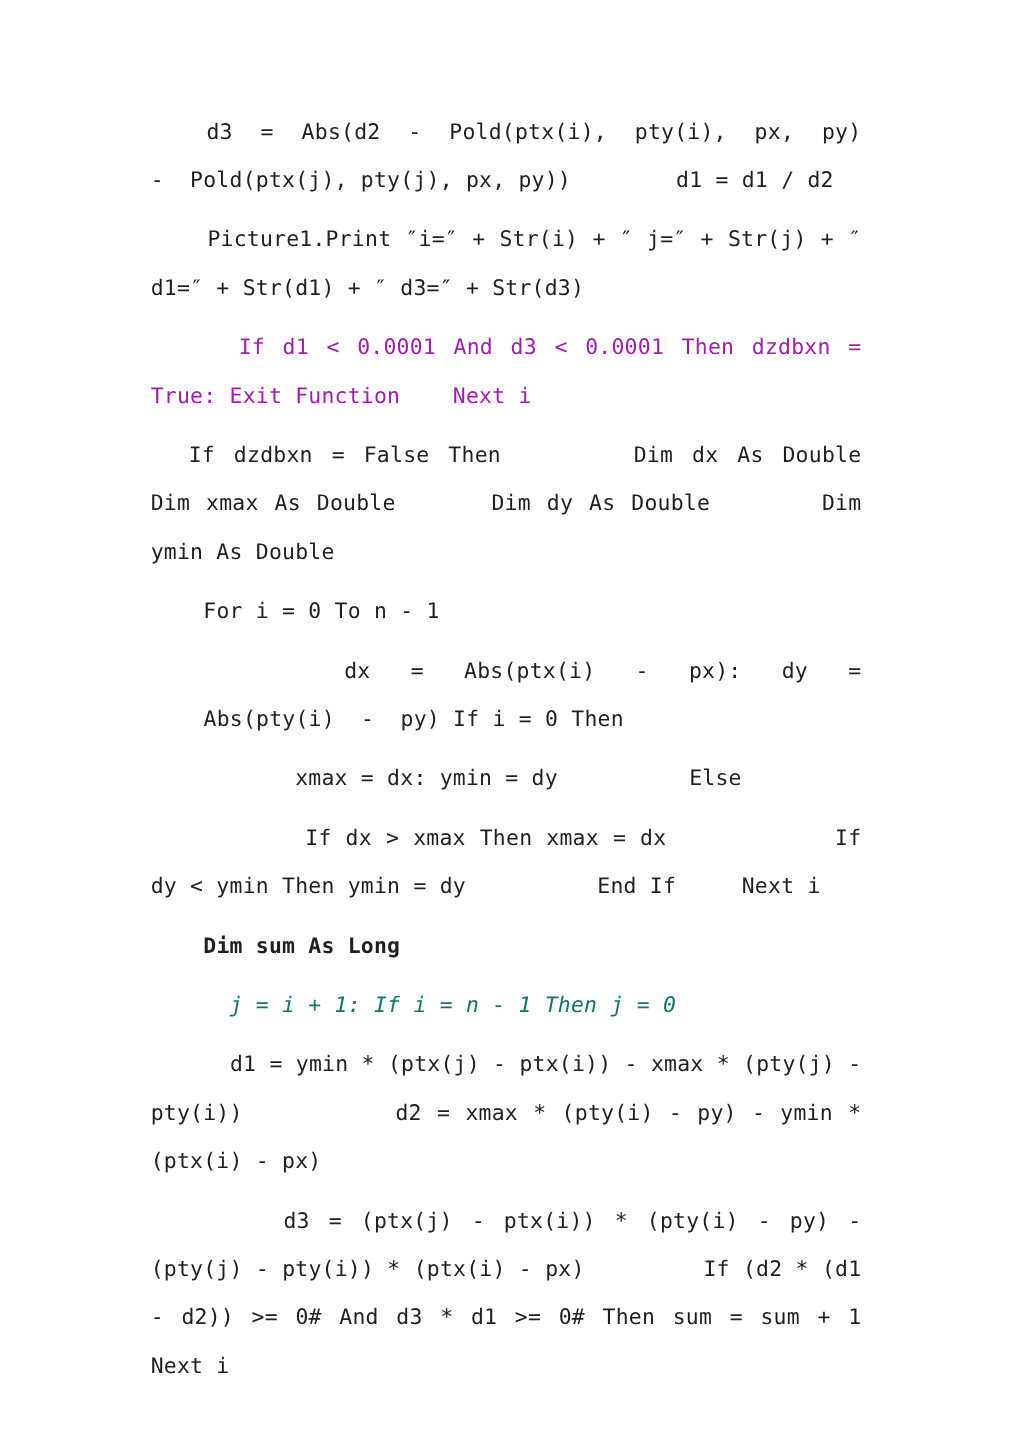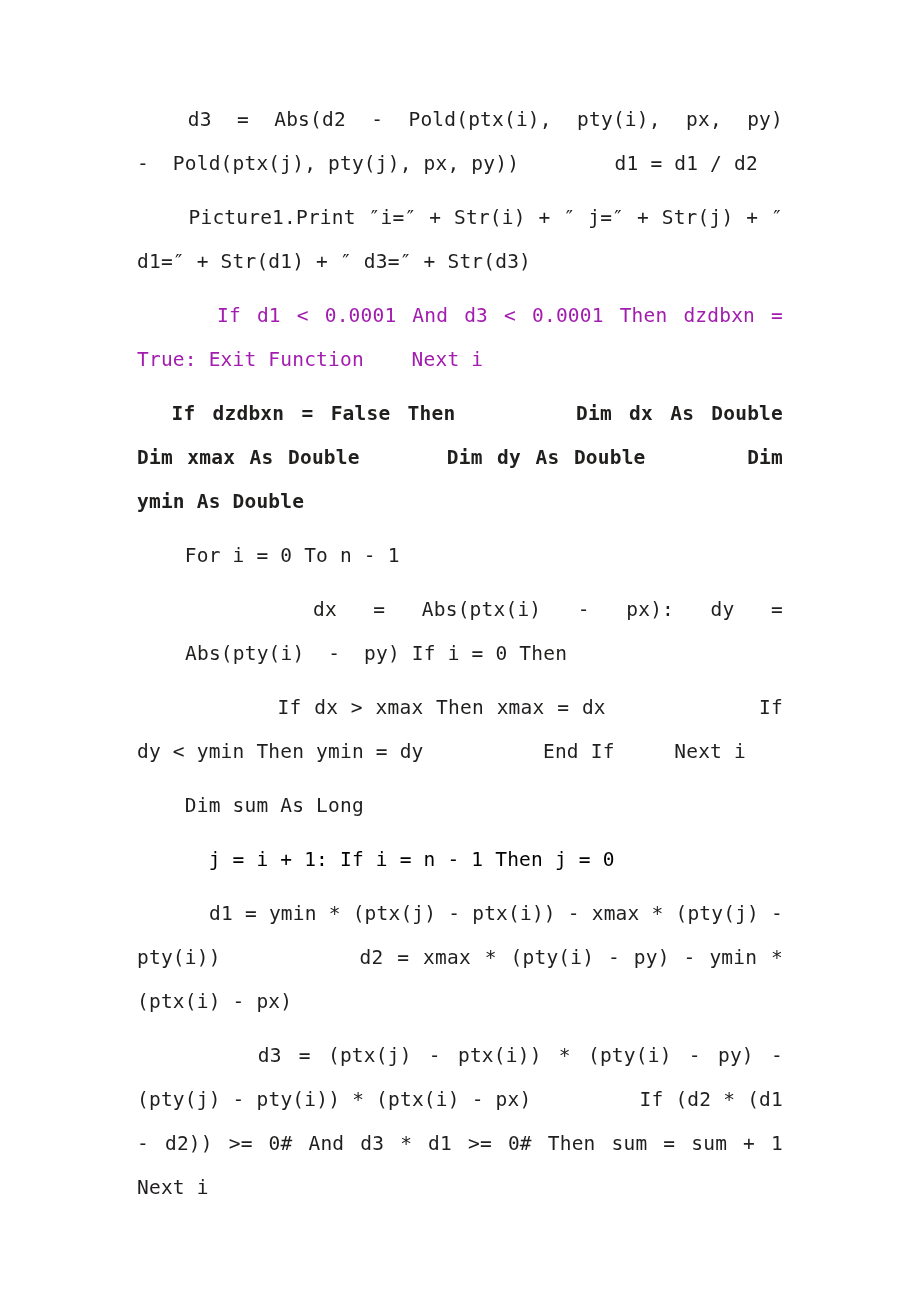--- a/index.html
+++ b/index.html
@@ -51,23 +51,24 @@
 </style>
 </head>
 <body>
 
 <div id="page" style="background: rgb(255, 255, 255);">
   <div id="doc-body">
 
     <p class="para" style="color: rgb(32, 31, 30);">    d3  =  Abs(d2  -  Pold(ptx(i),  pty(i),  px,  py)  -  Pold(ptx(j), pty(j), px, py))        d1 = d1 / d2</p>
     <p class="para" style="color: rgb(32, 31, 30);">    Picture1.Print ″i=″ + Str(i) + ″ j=″ + Str(j) + ″  d1=″ + Str(d1) + ″ d3=″ + Str(d3)</p>
     <p class="para" style="color: #a21caf;">     If d1 &lt; 0.0001 And d3 &lt; 0.0001 Then dzdbxn = True: Exit Function    Next i</p>
-    <p class="para" style="color: rgb(32, 31, 30); font-weight: bold;">  If dzdbxn = False Then       Dim dx As Double       Dim xmax As Double      Dim dy As Double       Dim ymin As Double</p>
+    <p class="para" style="color: rgb(32, 31, 30);">  If dzdbxn = False Then       Dim dx As Double       Dim xmax As Double      Dim dy As Double       Dim ymin As Double</p>
     <p class="para" style="color: rgb(32, 31, 30);">    For i = 0 To n - 1</p>
     <p class="para" style="color: rgb(32, 31, 30); margin-left: 48px;">       dx  =  Abs(ptx(i)  -  px):  dy  =  Abs(pty(i)  -  py) If i = 0 Then</p>
+    <p class="para" style="color: rgb(32, 31, 30);">           xmax = dx: ymin = dy          Else</p>
     <p class="para" style="color: rgb(32, 31, 30);">           If dx &gt; xmax Then xmax = dx            If dy &lt; ymin Then ymin = dy          End If     Next i</p>
-    <p class="para" style="color: rgb(32, 31, 30);">    Dim sum As Long</p>
-    <p class="para" style="color: #000000;">      j = i + 1: If i = n - 1 Then j = 0</p>
+    <p class="para" style="color: rgb(32, 31, 30); font-weight: bold;">    Dim sum As Long</p>
+    <p class="para" style="color: #0f766e; font-style: italic;">      j = i + 1: If i = n - 1 Then j = 0</p>
     <p class="para" style="color: rgb(32, 31, 30);">      d1 = ymin * (ptx(j) - ptx(i)) - xmax * (pty(j) - pty(i))          d2 = xmax * (pty(i) - py) - ymin * (ptx(i) - px)</p>
     <p class="para" style="color: rgb(32, 31, 30);">       d3 = (ptx(j) - ptx(i)) * (pty(i) - py) - (pty(j) - pty(i)) * (ptx(i) - px)         If (d2 * (d1 - d2)) &gt;= 0# And d3 * d1 &gt;= 0# Then sum = sum + 1       Next i</p>
 
   </div>
 </div>
 
 </body></html>

